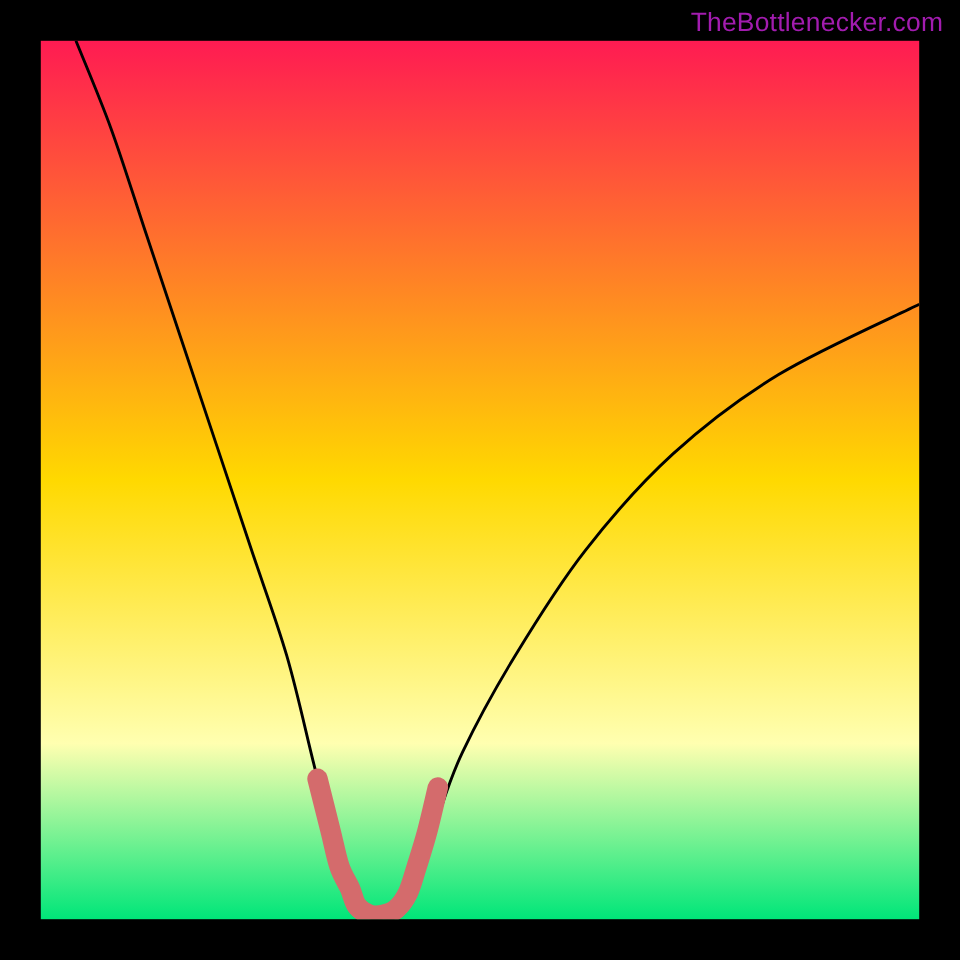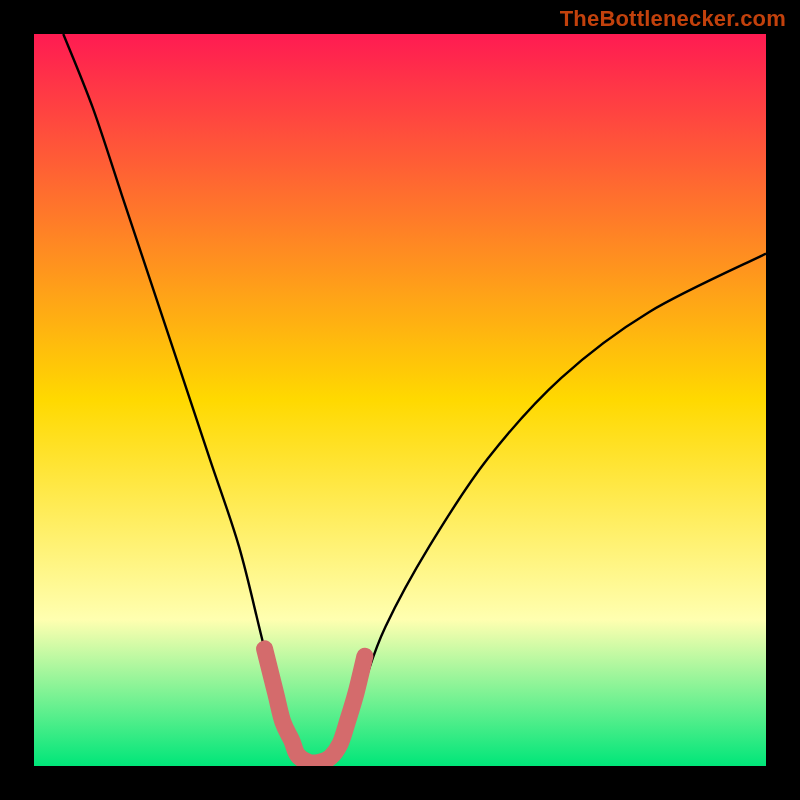--- a/index.html
+++ b/index.html
@@ -17,22 +17,22 @@
     height: 800px;
   }
   svg {
     display: block;
   }
   .watermark {
     position: absolute;
     top: 6px;
     right: 14px;
     font-size: 22px;
-    font-weight: 700;
-    color: #c2410c;
+    font-weight: 400;
+    color: #a21caf;
     letter-spacing: 0.2px;
   }
 </style>
 </head>
 <body>
 
 <div class="canvas-wrap">
   <div class="watermark">TheBottlenecker.com</div>
   <svg width="800" height="800" viewBox="0 0 800 800">
     <defs>

